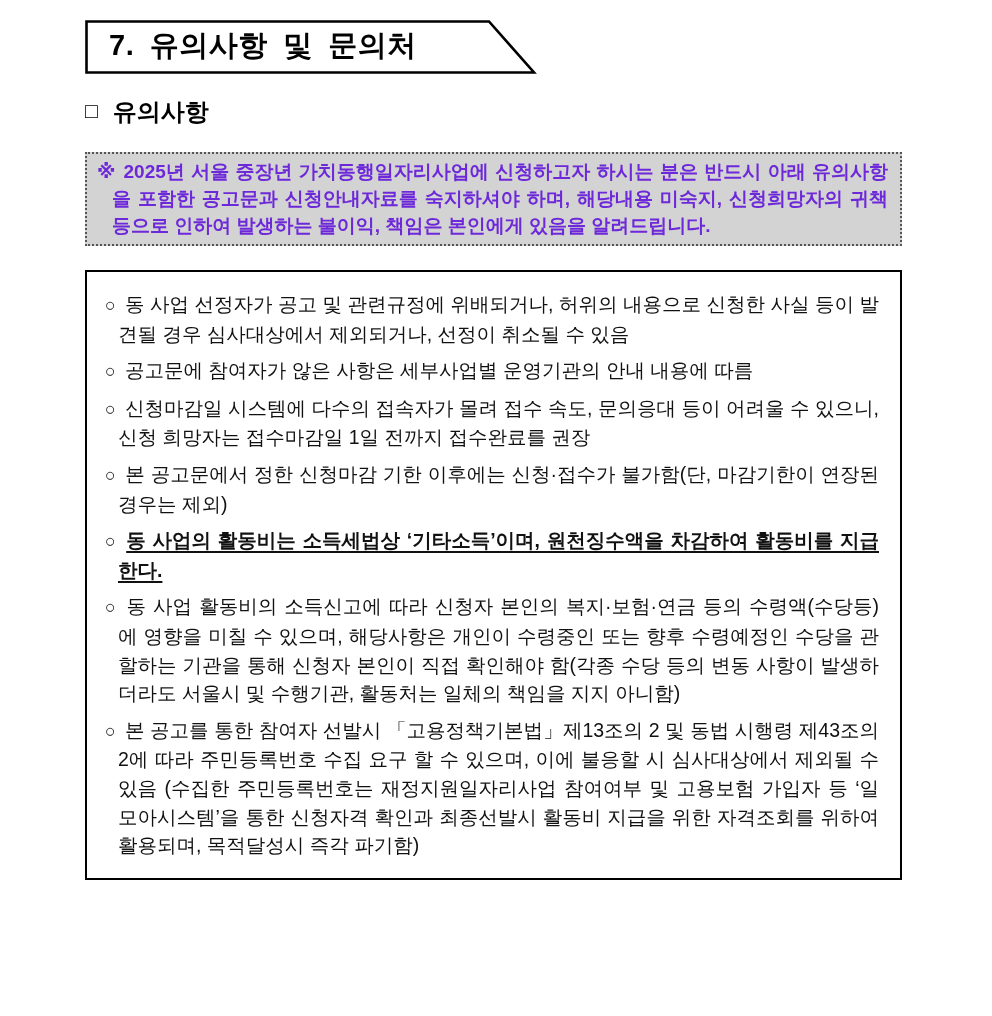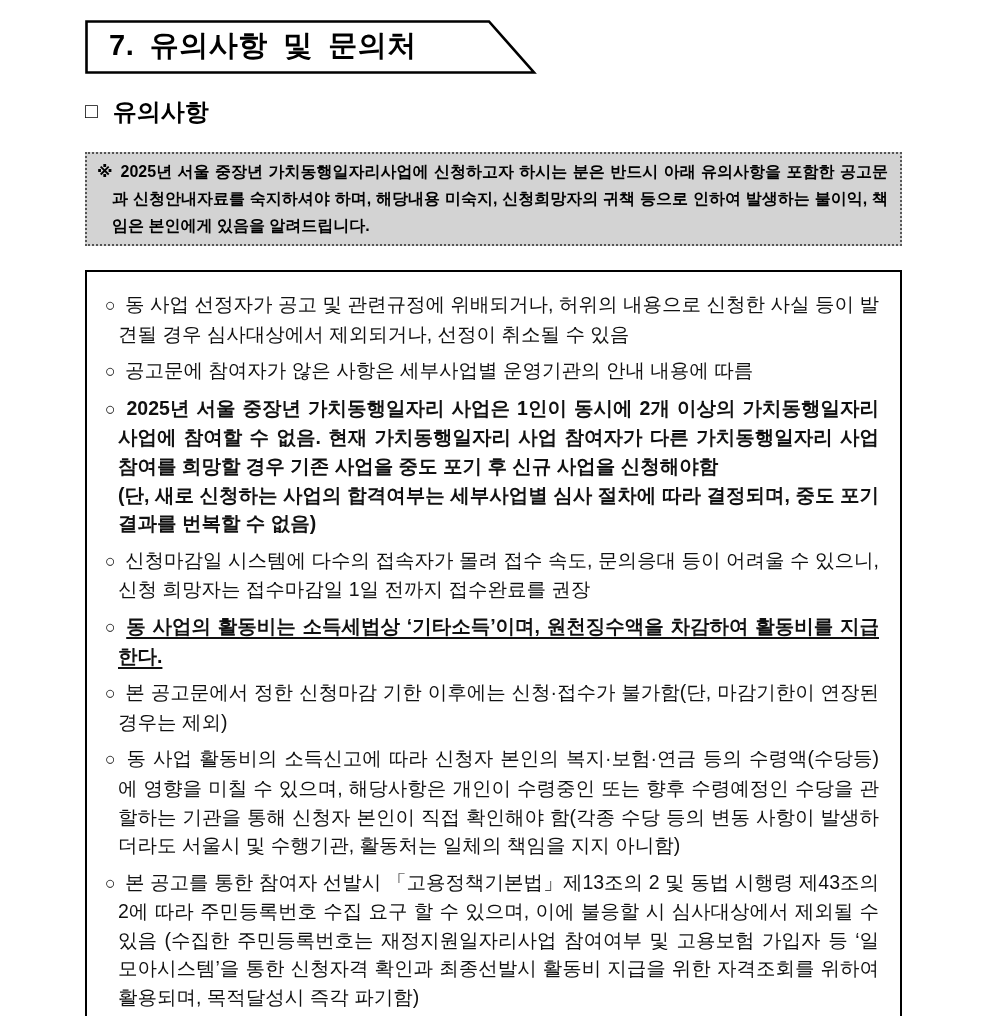--- a/index.html
+++ b/index.html
@@ -38,22 +38,22 @@
   
   .notice {
     margin-top: 24px;
     width: 817px;
     background: #d3d3d3;
     border: 2px dotted #555;
     padding: 4px 12px 5px 10px;
   }
   .notice-p {
     margin: 0;
-    font-size: 16px; font-weight: bold; line-height: 27px;
-    color: #000000;
+    font-size: 19px; font-weight: bold; line-height: 27px;
+    color: #6d28d9;
     text-align: justify;
     padding-left: 15px; text-indent: -15px;
   }
   .notice-marker { margin-right: 7px; }
 
   
   .content-box {
     margin-top: 24px;
     width: 817px;
     border: 2px solid #000;
@@ -92,23 +92,20 @@
     <span>유의사항</span>
   </div>
 
   <div class="notice">
     <p class="notice-p"><span class="notice-marker">※</span><span class="txt">2025년 서울 중장년 가치동행일자리사업에 신청하고자 하시는 분은 반드시 아래 유의사항을 포함한 공고문과 신청안내자료를 숙지하셔야 하며, 해당내용 미숙지, 신청희망자의 귀책 등으로 인하여 발생하는 불이익, 책임은 본인에게 있음을 알려드립니다.</span></p>
   </div>
 
   <div class="content-box">
     <div class="item"><span class="marker">○</span><span class="txt">동 사업 선정자가 공고 및 관련규정에 위배되거나, 허위의 내용으로 신청한 사실 등이 발견될 경우 심사대상에서 제외되거나, 선정이 취소될 수 있음</span></div>
     <div class="item"><span class="marker">○</span><span class="txt">공고문에 참여자가 않은 사항은 세부사업별 운영기관의 안내 내용에 따름</span></div>
-    <div class="item bold"><span class="marker">○</span><span class="txt">2025년 서울 중장년 가치동행일자리 사업은 1인이 동시에 2개 이상의 가치동행일자리 사업에 참여할 수 없음. 현재 가치동행일자리 사업 참여자가 다른 가치동행일자리 사업 참여를 희망할 경우 기존 사업을 중도 포기 후 신규 사업을 신청해야함</span>
-      <div class="subline">(단, 새로 신청하는 사업의 합격여부는 세부사업별 심사 절차에 따라 결정되며, 중도 포기 결과를 번복할 수 없음)</div>
-    </div>
     <div class="item"><span class="marker">○</span><span class="txt">신청마감일 시스템에 다수의 접속자가 몰려 접수 속도, 문의응대 등이 어려울 수 있으니, 신청 희망자는 접수마감일 1일 전까지 접수완료를 권장</span></div>
+    <div class="item"><span class="marker">○</span><span class="txt">본 공고문에서 정한 신청마감 기한 이후에는 신청·접수가 불가함(단, 마감기한이 연장된 경우는 제외)</span></div>
     <div class="item bold underline"><span class="marker">○</span><span class="txt">동 사업의 활동비는 소득세법상 ‘기타소득’이며, 원천징수액을 차감하여 활동비를 지급한다.</span></div>
-    <div class="item"><span class="marker">○</span><span class="txt">본 공고문에서 정한 신청마감 기한 이후에는 신청·접수가 불가함(단, 마감기한이 연장된 경우는 제외)</span></div>
     <div class="item"><span class="marker">○</span><span class="txt">동 사업 활동비의 소득신고에 따라 신청자 본인의 복지·보험·연금 등의 수령액(수당등)에 영향을 미칠 수 있으며, 해당사항은 개인이 수령중인 또는 향후 수령예정인 수당을 관할하는 기관을 통해 신청자 본인이 직접 확인해야 함(각종 수당 등의 변동 사항이 발생하더라도 서울시 및 수행기관, 활동처는 일체의 책임을 지지 아니함)</span></div>
     <div class="item"><span class="marker">○</span><span class="txt">본 공고를 통한 참여자 선발시 「고용정책기본법」제13조의 2 및 동법 시행령 제43조의 2에 따라 주민등록번호 수집 요구 할 수 있으며, 이에 불응할 시 심사대상에서 제외될 수 있음 (수집한 주민등록번호는 재정지원일자리사업 참여여부 및 고용보험 가입자 등 ‘일모아시스템’을 통한 신청자격 확인과 최종선발시 활동비 지급을 위한 자격조회를 위하여 활용되며, 목적달성시 즉각 파기함)</span></div>
   </div>
 
 </div>
 
 </body></html>

